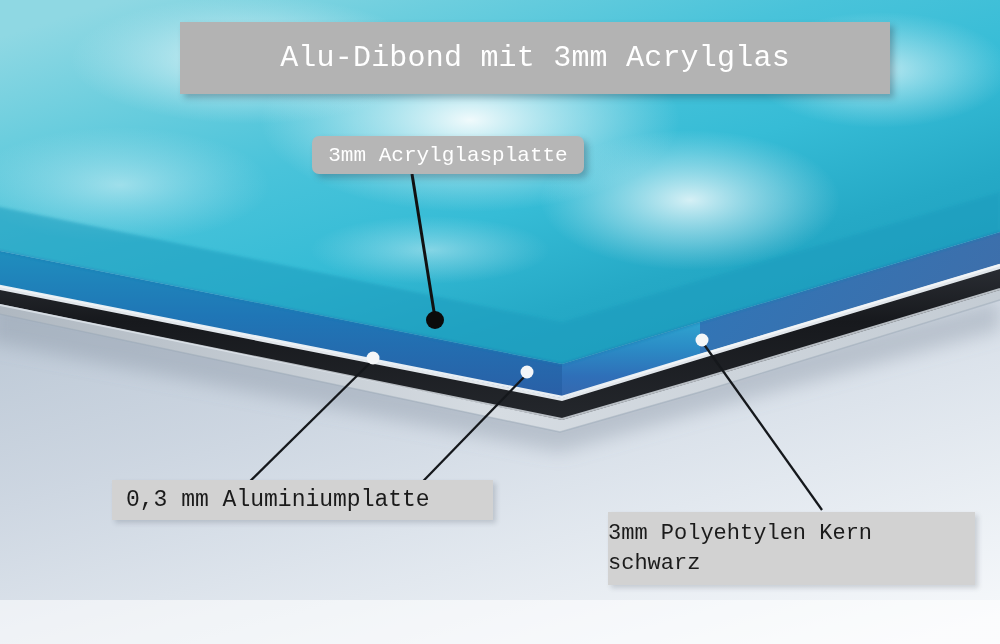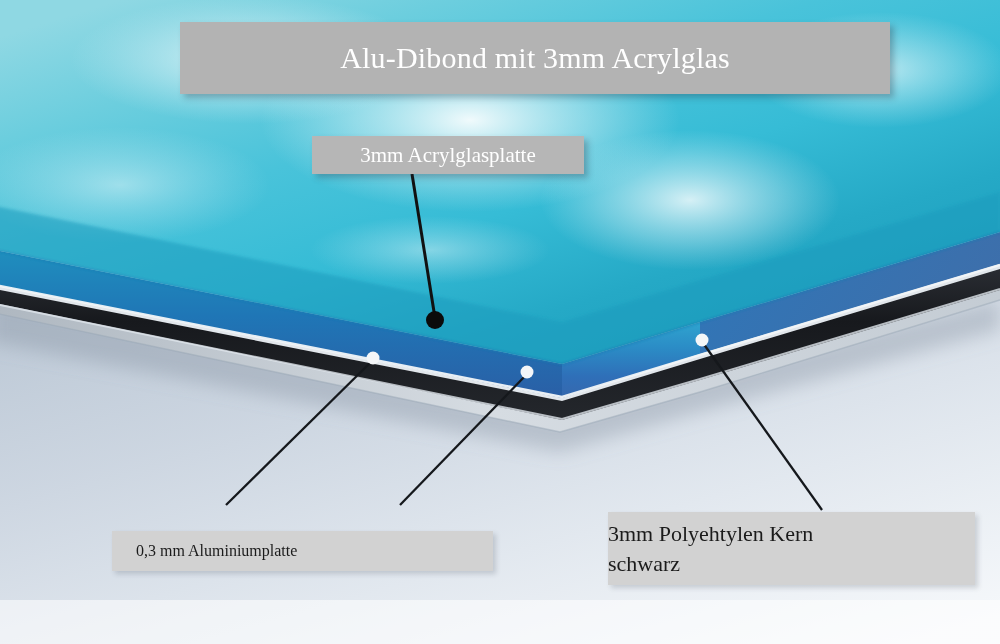--- a/index.html
+++ b/index.html
@@ -5,21 +5,21 @@
   html, body {
     margin: 0;
     padding: 0;
     background: #ffffff;
   }
   #stage {
     position: relative;
     width: 1000px;
     height: 644px;
     overflow: hidden;
-    font-family: Liberation Serif, serif;
+    font-family: Liberation Mono, monospace;
     background: #404040;
   }
   #stage svg.scene {
     position: absolute;
     left: 0; top: 0;
     width: 1000px;
     height: 644px;
     display: block;
   }
   .callout {
@@ -43,30 +43,31 @@
   }
   .callout-acryl {
     left: 312px;
     top: 136px;
     width: 272px;
     height: 38px;
     background: #b6b6b6;
     justify-content: center;
     color: #ffffff;
     font-size: 21px;
+    border-radius: 7px;
   }
   .callout-alu {
     left: 112px;
-    top: 531px;
+    top: 480px;
     width: 381px;
     height: 40px;
     background: #d2d2d2;
     color: #1b1b1b;
-    font-size: 16px;
-    padding-left: 24px;
+    font-size: 23px;
+    padding-left: 14px;
     box-shadow: 3px 3px 5px rgba(40,50,65,0.18);
   }
   .callout-pe {
     left: 608px;
     top: 512px;
     width: 367px;
     height: 73px;
     background: #d2d2d2;
     color: #1b1b1b;
     font-size: 22px;

